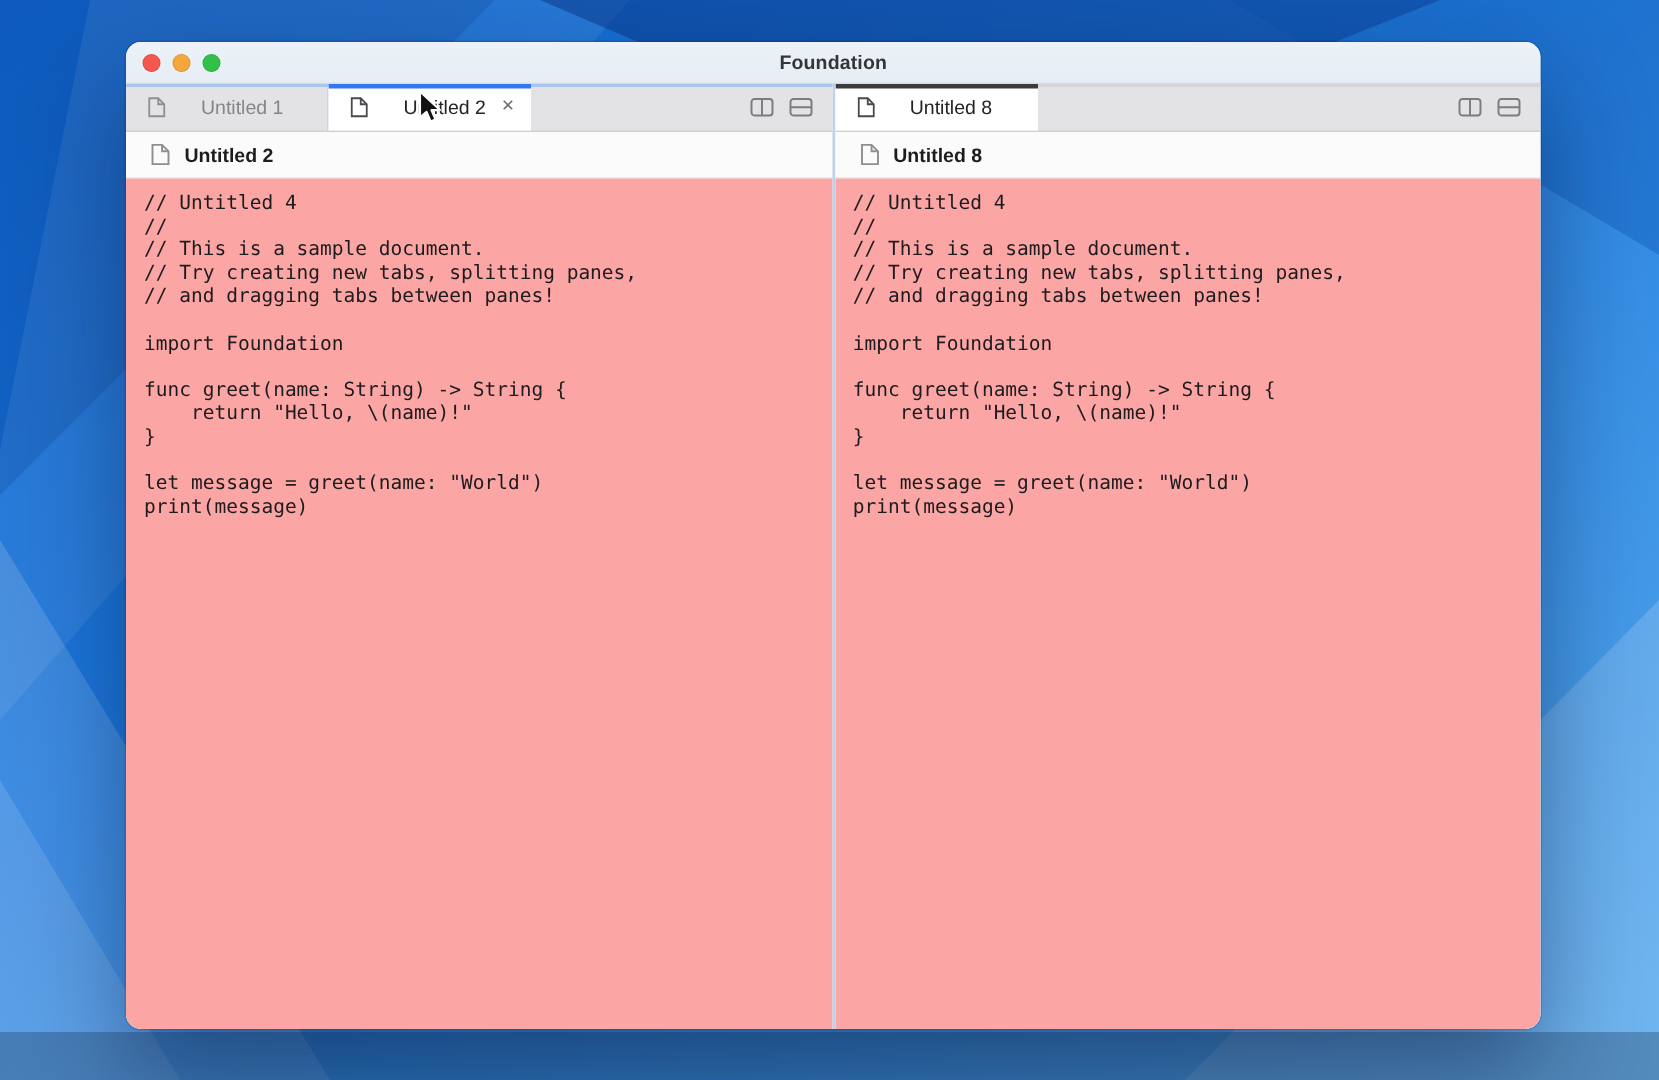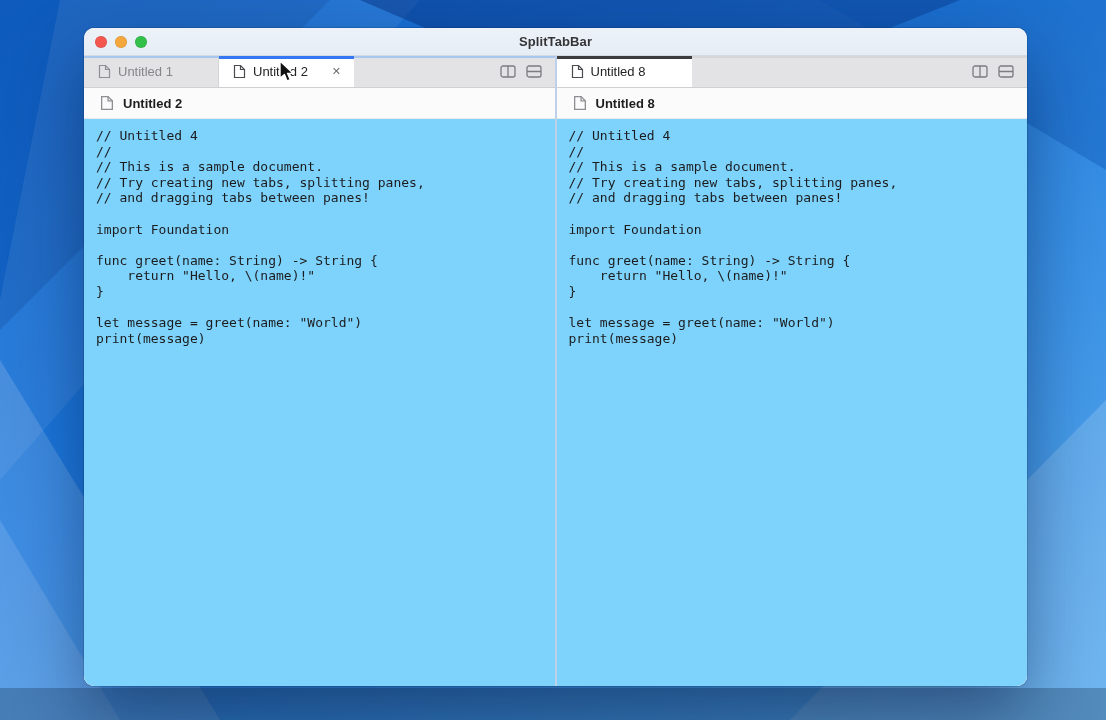--- a/index.html
+++ b/index.html
@@ -46,37 +46,37 @@
 
   .tab {
     position:relative; width:135px; flex:0 0 135px;
     display:flex; align-items:center; gap:7px; padding:0 10px 0 14px;
     font-size:13px; color:#85858a; cursor:default; overflow:hidden;
   }
   .tab.inactive { border-right:1px solid #d4d4d7; }
   .tab.active { background:#ffffff; color:#242427; font-weight:500; }
   .tab.active::after { content:""; position:absolute; left:0; top:0; right:0; height:3px; background:var(--accent,#3577f2); z-index:2; }
   .tab .doc-icon { flex:0 0 auto; }
-  .tab-label { white-space:nowrap; }
+  .tab-label { white-space:nowrap;margin-left:16px; }
   .tab-close { margin-left:auto; font-size:11px; color:#6f6f74; padding:2px 3px; line-height:1; }
 
   .tabbar-actions { margin-left:auto; display:flex; align-items:center; gap:10px; padding-right:13px; }
   .split-btn { display:flex; align-items:center; }
 
   
   .pane-header {
     height:31px; flex:0 0 31px; background:#fbfbfc;
     border-bottom:1px solid #e9e9ec;
     display:flex; align-items:center; gap:9px; padding:0 16px;
   }
   .pane-header-title { font-size:13px; font-weight:bold; color:#1d1d1f; }
 
   
   .editor {
-    flex:1; overflow:hidden; background:#7dd3fc;
+    flex:1; overflow:hidden; background:#fca5a5;
     padding:9px 12px;
     font-family:"DejaVu Sans Mono","Liberation Mono",monospace;
     font-size:13px; line-height:15.6px; color:#1c1c1e;
     white-space:pre;
   }
 
   .icon-stroke { stroke:#7b7b80; fill:none; stroke-width:1.3; }
   .doc-stroke  { stroke:#8e8e93; fill:none; stroke-width:1.2; }
   .tab.active .doc-stroke { stroke:#4a4a4e; }
 
@@ -108,21 +108,21 @@
   </svg>
 
   <div class="window">
 
     <div class="titlebar">
       <div class="traffic-lights">
         <span class="tl red"></span>
         <span class="tl yellow"></span>
         <span class="tl green"></span>
       </div>
-      <div class="window-title">SplitTabBar</div>
+      <div class="window-title">Foundation</div>
     </div>
 
     <div class="split">
 
       <section class="pane">
         <div class="tabbar focused">
           <div class="tab inactive">
             <svg class="doc-icon" width="13" height="15" viewBox="0 0 13 15">
               <path class="doc-stroke" d="M1.5 1.5 h6 l4 4 v8 h-10 z"></path>
               <path class="doc-stroke" d="M7.5 1.5 v4 h4"></path>

